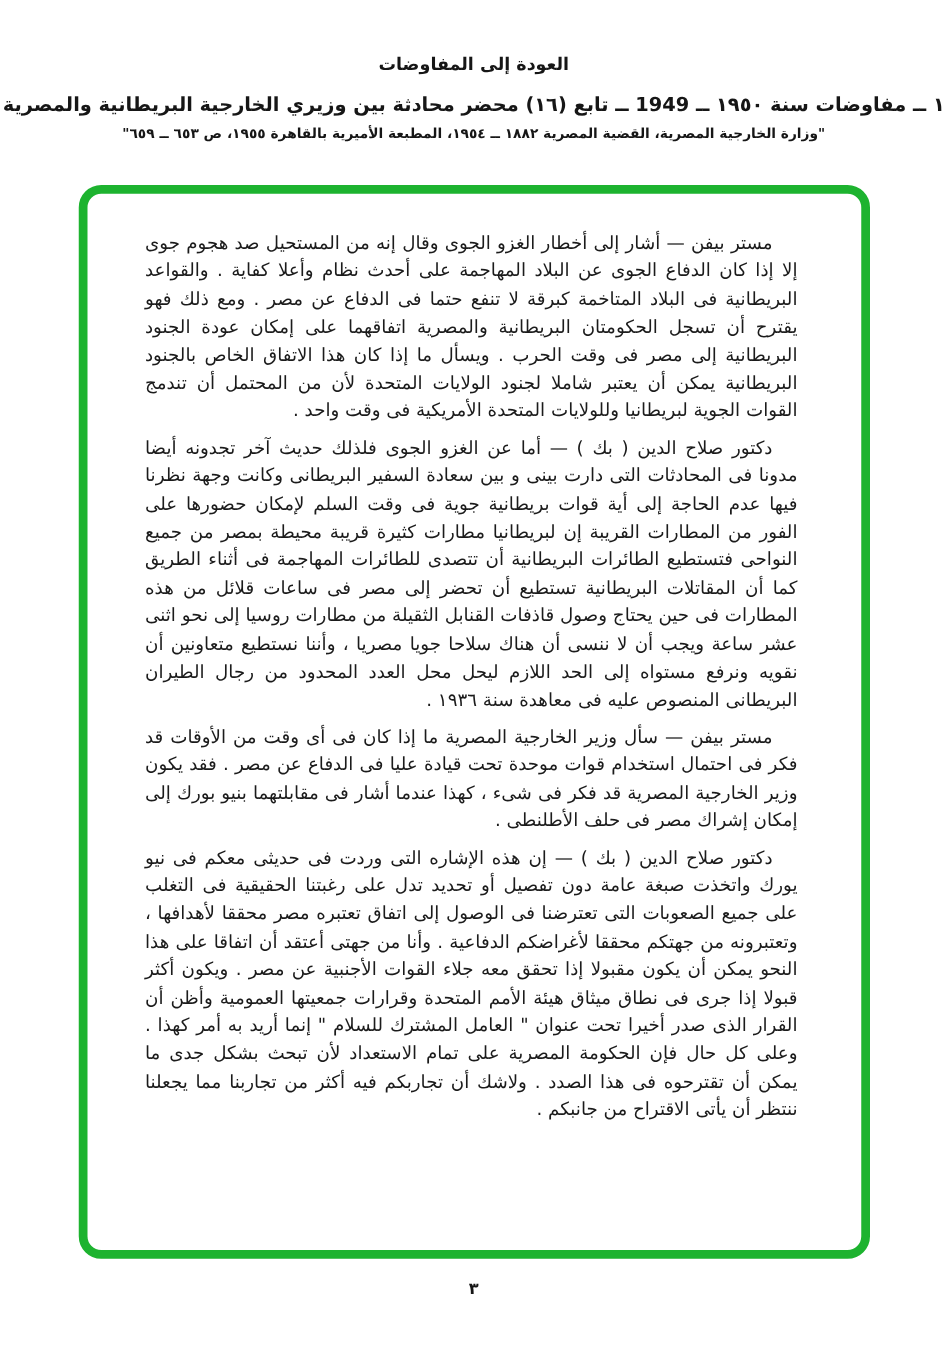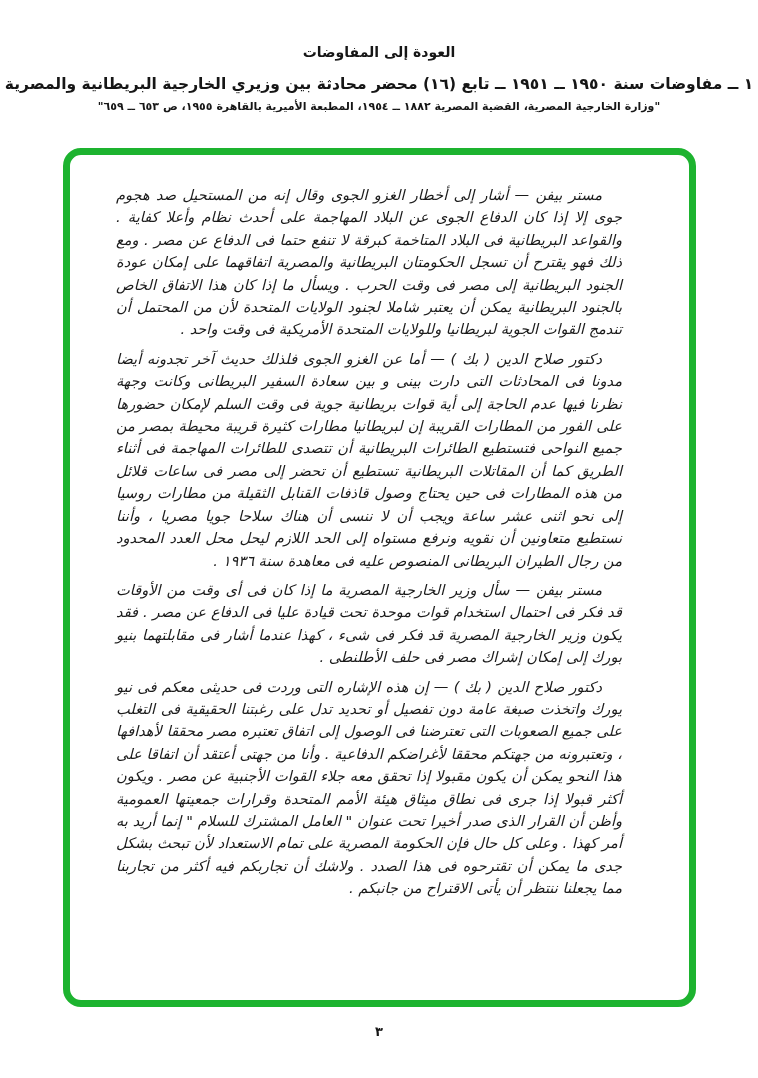--- a/index.html
+++ b/index.html
@@ -49,40 +49,39 @@
     position:absolute;
     top:184px;
     right:120px;
     width:522px;
     font-size:14.6px;
     line-height:22.4px;
     text-align:justify;
     color:#1b1b1b;
   }
   .content p{
-    margin:0 16px 7px 0;
+    margin:0 0 7px 0;
     text-indent:20px;
-    font-style:italic;
   }
   .footer{
     position:absolute;
     top:1024px;left:0;right:0;
     text-align:center;
     font-size:13px;
     font-weight:bold;
   }
 </style>
 </head>
 <body>
 
 <div class="page">
 
   <div class="header">
     <p class="doc-title">العودة إلى المفاوضات</p>
-    <p class="doc-subtitle">١ ــ مفاوضات سنة ١٩٥٠ ــ ١٩٥١ ــ تابع (١٦) محضر محادثة بين وزيري الخارجية البريطانية والمصرية</p>
+    <p class="doc-subtitle">١ ــ مفاوضات سنة ١٩٥٠ ــ 1949 ــ تابع (١٦) محضر محادثة بين وزيري الخارجية البريطانية والمصرية</p>
     <p class="doc-source">"وزارة الخارجية المصرية، القضية المصرية ١٨٨٢ ــ ١٩٥٤، المطبعة الأميرية بالقاهرة ١٩٥٥، ص ٦٥٣ ــ ٦٥٩"</p>
   </div>
 
   <div class="frame" style="border-color: rgb(29, 179, 47);"></div>
 
   <div class="content">
     <p>مستر بيفن — أشار إلى أخطار الغزو الجوى وقال إنه من المستحيل صد هجوم جوى إلا إذا كان الدفاع الجوى عن البلاد المهاجمة على أحدث نظام وأعلا كفاية . والقواعد البريطانية فى البلاد المتاخمة كبرقة لا تنفع حتما فى الدفاع عن مصر . ومع ذلك فهو يقترح أن تسجل الحكومتان البريطانية والمصرية اتفاقهما على إمكان عودة الجنود البريطانية إلى مصر فى وقت الحرب . ويسأل ما إذا كان هذا الاتفاق الخاص بالجنود البريطانية يمكن أن يعتبر شاملا لجنود الولايات المتحدة لأن من المحتمل أن تندمج القوات الجوية لبريطانيا وللولايات المتحدة الأمريكية فى وقت واحد .</p>
     <p>دكتور صلاح الدين ( بك ) — أما عن الغزو الجوى فلذلك حديث آخر تجدونه أيضا مدونا فى المحادثات التى دارت بينى و بين سعادة السفير البريطانى وكانت وجهة نظرنا فيها عدم الحاجة إلى أية قوات بريطانية جوية فى وقت السلم لإمكان حضورها على الفور من المطارات القريبة إن لبريطانيا مطارات كثيرة قريبة محيطة بمصر من جميع النواحى فتستطيع الطائرات البريطانية أن تتصدى للطائرات المهاجمة فى أثناء الطريق كما أن المقاتلات البريطانية تستطيع أن تحضر إلى مصر فى ساعات قلائل من هذه المطارات فى حين يحتاج وصول قاذفات القنابل الثقيلة من مطارات روسيا إلى نحو اثنى عشر ساعة ويجب أن لا ننسى أن هناك سلاحا جويا مصريا ، وأننا نستطيع متعاونين أن نقويه ونرفع مستواه إلى الحد اللازم ليحل محل العدد المحدود من رجال الطيران البريطانى المنصوص عليه فى معاهدة سنة ١٩٣٦ .</p>
     <p>مستر بيفن — سأل وزير الخارجية المصرية ما إذا كان فى أى وقت من الأوقات قد فكر فى احتمال استخدام قوات موحدة تحت قيادة عليا فى الدفاع عن مصر . فقد يكون وزير الخارجية المصرية قد فكر فى شىء ، كهذا عندما أشار فى مقابلتهما بنيو بورك إلى إمكان إشراك مصر فى حلف الأطلنطى .</p>
     <p>دكتور صلاح الدين ( بك ) — إن هذه الإشاره التى وردت فى حديثى معكم فى نيو يورك واتخذت صبغة عامة دون تفصيل أو تحديد تدل على رغبتنا الحقيقية فى التغلب على جميع الصعوبات التى تعترضنا فى الوصول إلى اتفاق تعتبره مصر محققا لأهدافها ، وتعتبرونه من جهتكم محققا لأغراضكم الدفاعية . وأنا من جهتى أعتقد أن اتفاقا على هذا النحو يمكن أن يكون مقبولا إذا تحقق معه جلاء القوات الأجنبية عن مصر . ويكون أكثر قبولا إذا جرى فى نطاق ميثاق هيئة الأمم المتحدة وقرارات جمعيتها العمومية وأظن أن القرار الذى صدر أخيرا تحت عنوان " العامل المشترك للسلام " إنما أريد به أمر كهذا . وعلى كل حال فإن الحكومة المصرية على تمام الاستعداد لأن تبحث بشكل جدى ما يمكن أن تقترحوه فى هذا الصدد . ولاشك أن تجاربكم فيه أكثر من تجاربنا مما يجعلنا ننتظر أن يأتى الاقتراح من جانبكم .</p>

